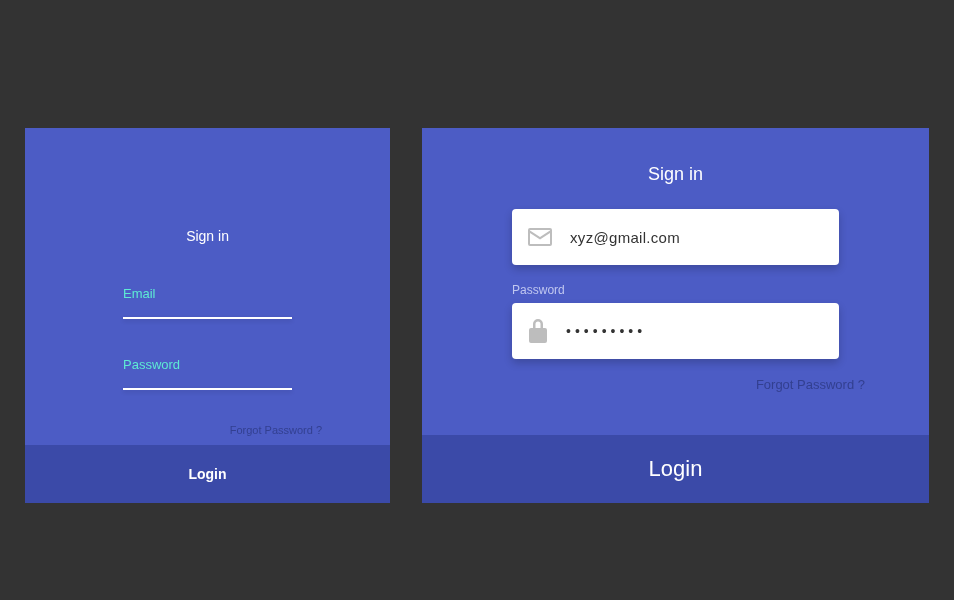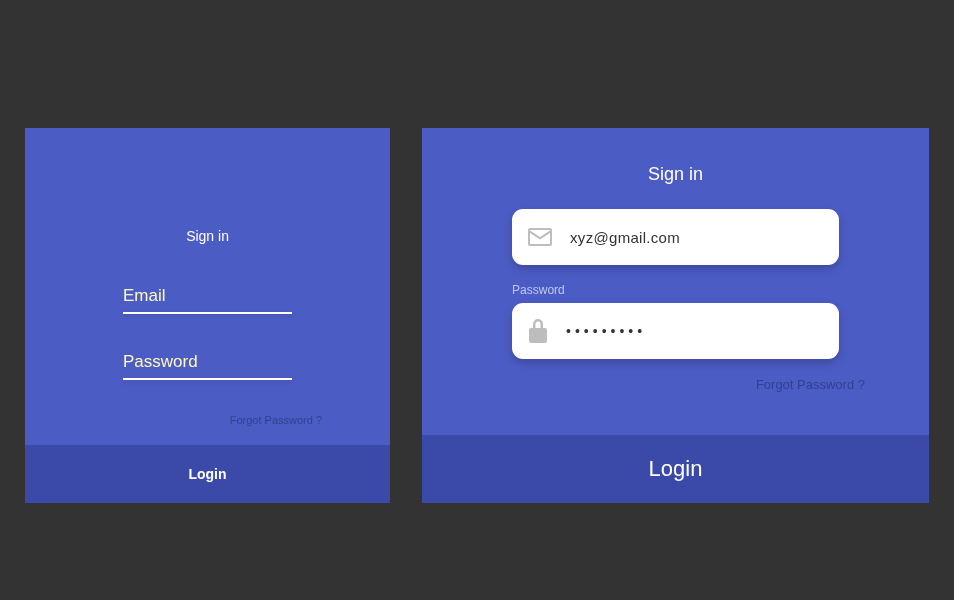--- a/index.html
+++ b/index.html
@@ -37,24 +37,24 @@
     font-weight: 500;
     text-align: center;
     margin-top: 100px;
     margin-bottom: 42px;
   }
   .card-left .field {
     position: relative;
     margin-bottom: 38px;
   }
   .card-left .field-label {
-    color: #fef9c3;
-    font-size: 17px;
+    color: #5eead4;
+    font-size: 13px;
     display: block;
-    padding-bottom: 6px;
+    padding-bottom: 16px;
   }
   .card-left .underline {
     height: 2px;
     background: #fff;
     width: 100%;
     box-shadow: 0 2px 4px rgba(0,0,0,0.15);
   }
   .card-left .forgot {
     color: rgba(30,40,100,0.55);
     font-size: 11px;
@@ -98,21 +98,21 @@
   }
   .card-right .field-label {
     color: #c0c7f0;
     font-size: 12px;
     display: block;
     margin-bottom: 6px;
   }
   .card-right .input-box {
     background: #fff;
     height: 56px;
-    border-radius: 11px;
+    border-radius: 4px;
     display: flex;
     align-items: center;
     padding: 0 16px;
     box-shadow: 0 4px 8px rgba(0,0,0,0.2);
     margin-bottom: 18px;
   }
   .card-right .input-box .icon {
     color: #bdbdbd;
     flex-shrink: 0;
     margin-right: 18px;

